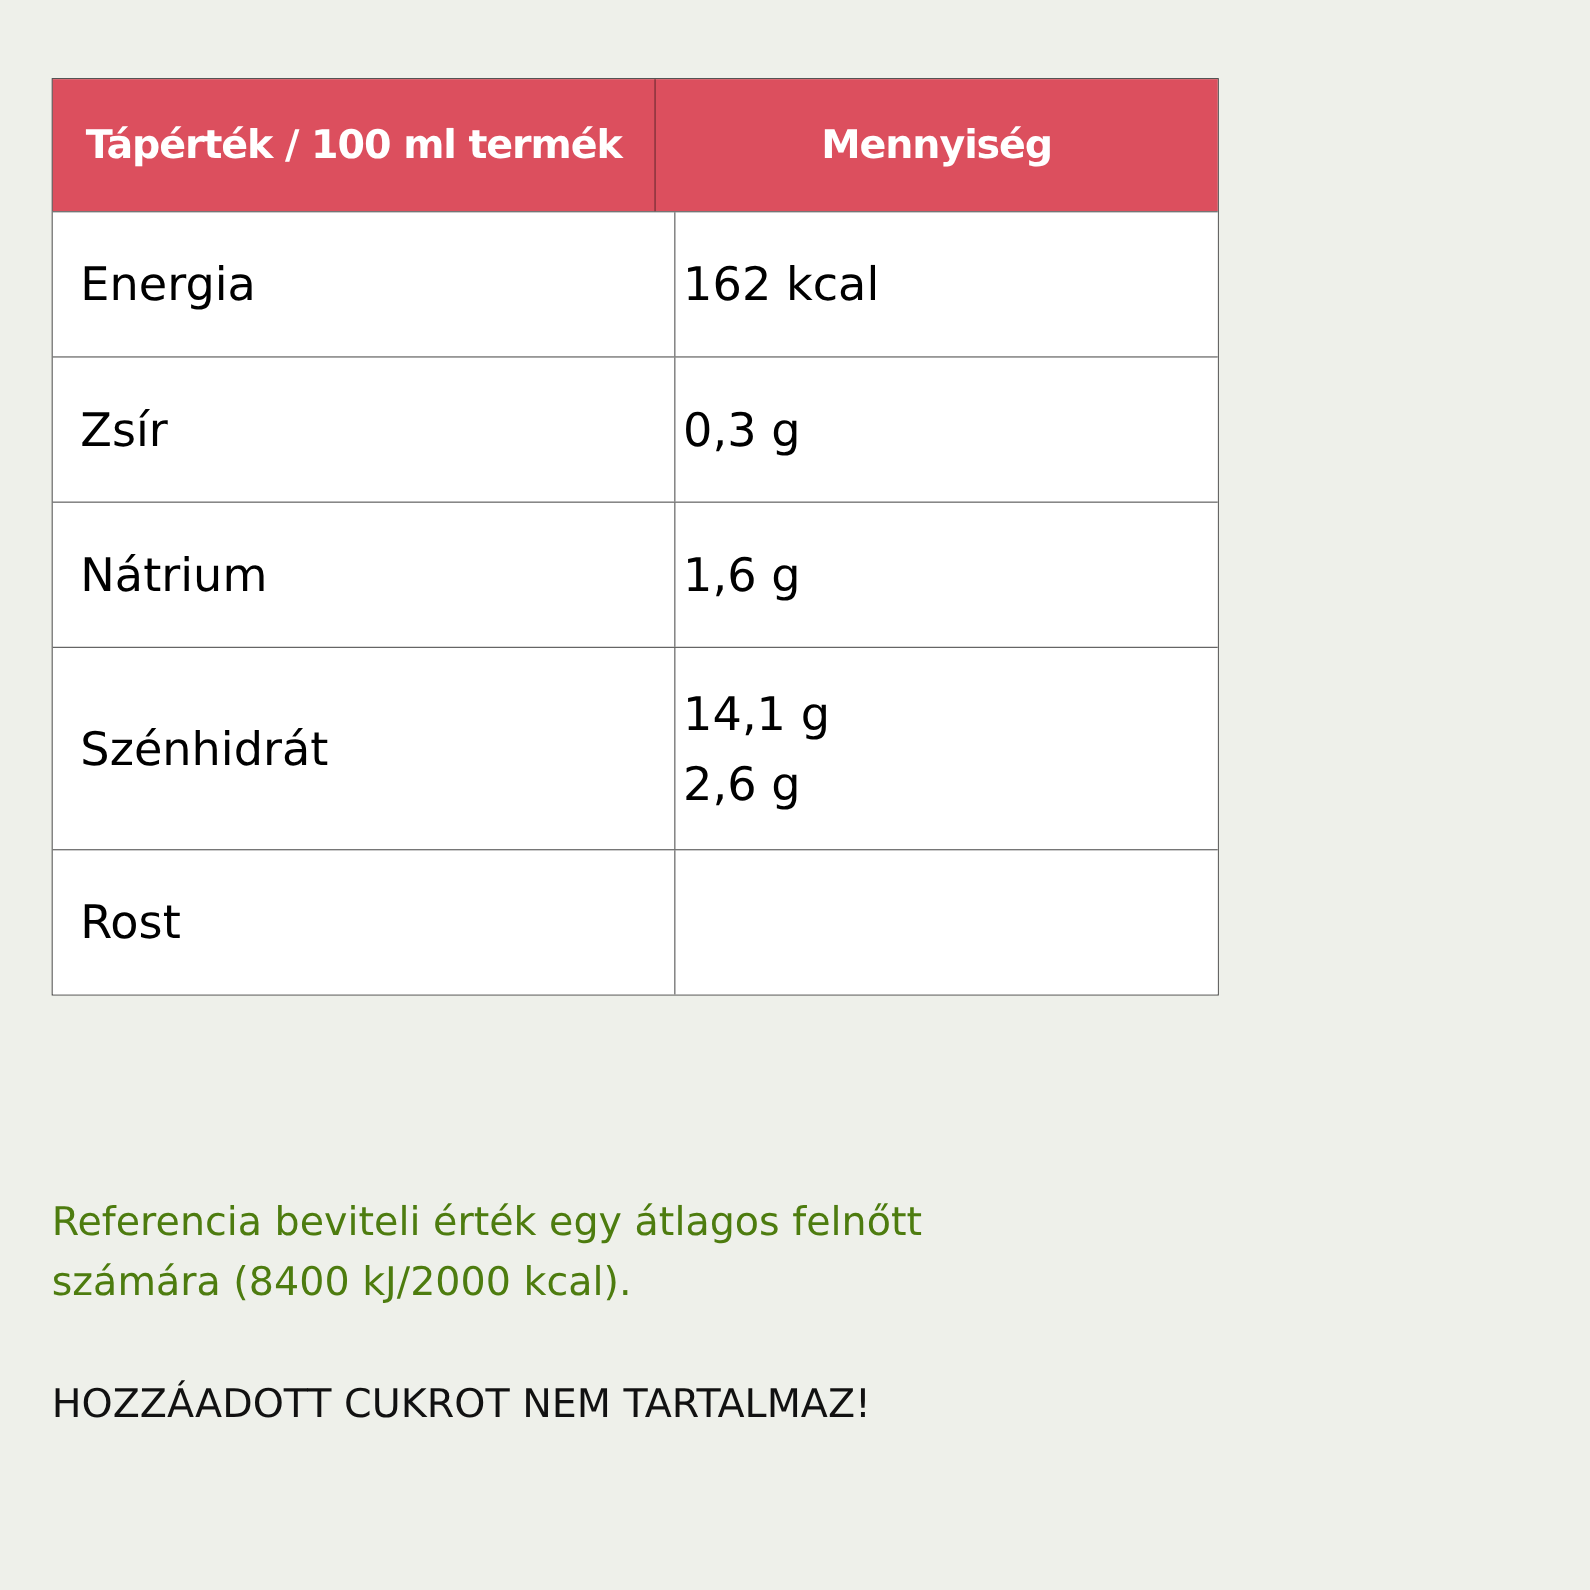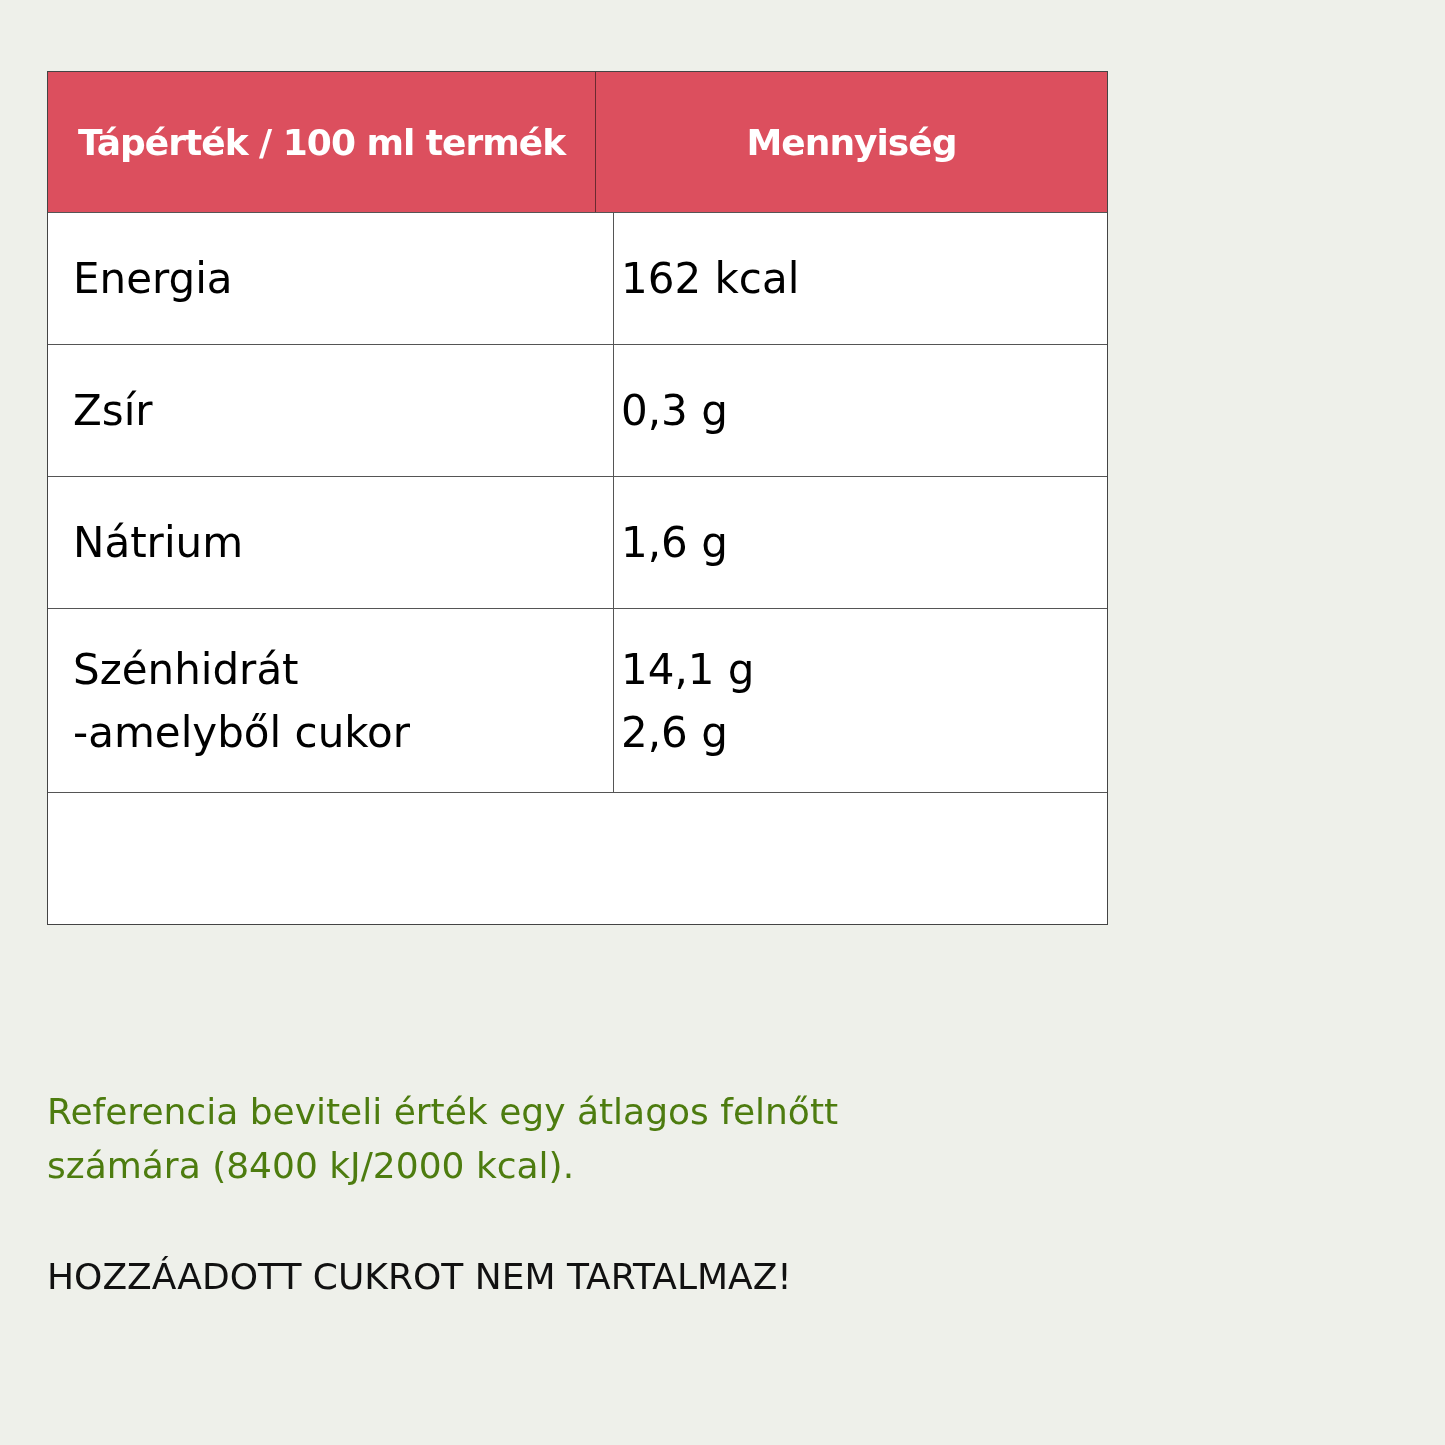--- a/index.html
+++ b/index.html
@@ -3,21 +3,21 @@
 <meta charset="utf-8">
 <style>
   html, body { margin:0; padding:0; }
   body { width:1445px; height:1445px; background:#eef0ea; position:relative; font-family:"DejaVu Sans", sans-serif; color:#000; overflow:hidden; }
   .table { position:absolute; left:47px; top:71px; width:1059px; border:1px solid #444; border-collapse:collapse; }
   .row { display:flex; border-top:1px solid #555; background:#fff; box-sizing:border-box; }
   .row:first-child { border-top:none; }
   .cell { box-sizing:border-box; display:flex; flex-direction:column; justify-content:center; }
   .c1 { width:548px; border-right:1px solid #555; padding-left:7px; }
   .c2 { flex:1; padding-left:7px; }
-  .head { background:#dc4f5e; height:140px; }
+  .head { background:#dc4f5e; height:120px; }
   .head .cell { align-items:center; color:#fff; font-weight:bold; font-size:36px; letter-spacing:-1px; }
   .head .c1 { padding-left:0; border-right:1px solid #6a2a30; }
   .head .c2 { padding-left:0; }
   .body-row { height:132px; font-size:42px; line-height:63px;padding-left:18px; }
   .body-row.tall { height:184px; }
   .note { position:absolute; left:47px; top:1085px; font-size:36px; line-height:54px; color:#4d7c0f; }
   .notice { position:absolute; left:47px; top:1252px; font-size:36px; line-height:50px; color:#111; }
 </style>
 </head>
 <body>
@@ -47,28 +47,30 @@
     <div class="cell c1">
         <span>Nátrium</span>
       </div>
     <div class="cell c2">
         <span>1,6 g</span>
       </div>
   </div>
   <div class="row body-row tall">
     <div class="cell c1">
       <span>Szénhidrát</span>
-      <span>-amelyből cukor</span>
     </div>
     <div class="cell c2">
       <span>14,1 g</span>
       <span>2,6 g</span>
     </div>
   </div>
   <div class="row body-row">
+    <div class="cell c1">
+        <span>Rost</span>
+      </div>
   </div>
 </div>
 
 <div class="note">
   <div>Referencia beviteli érték egy átlagos felnőtt</div>
   <div>számára (8400 kJ/2000 kcal).</div>
 </div>
 
 <div class="notice">HOZZÁADOTT CUKROT NEM TARTALMAZ!</div>
 

